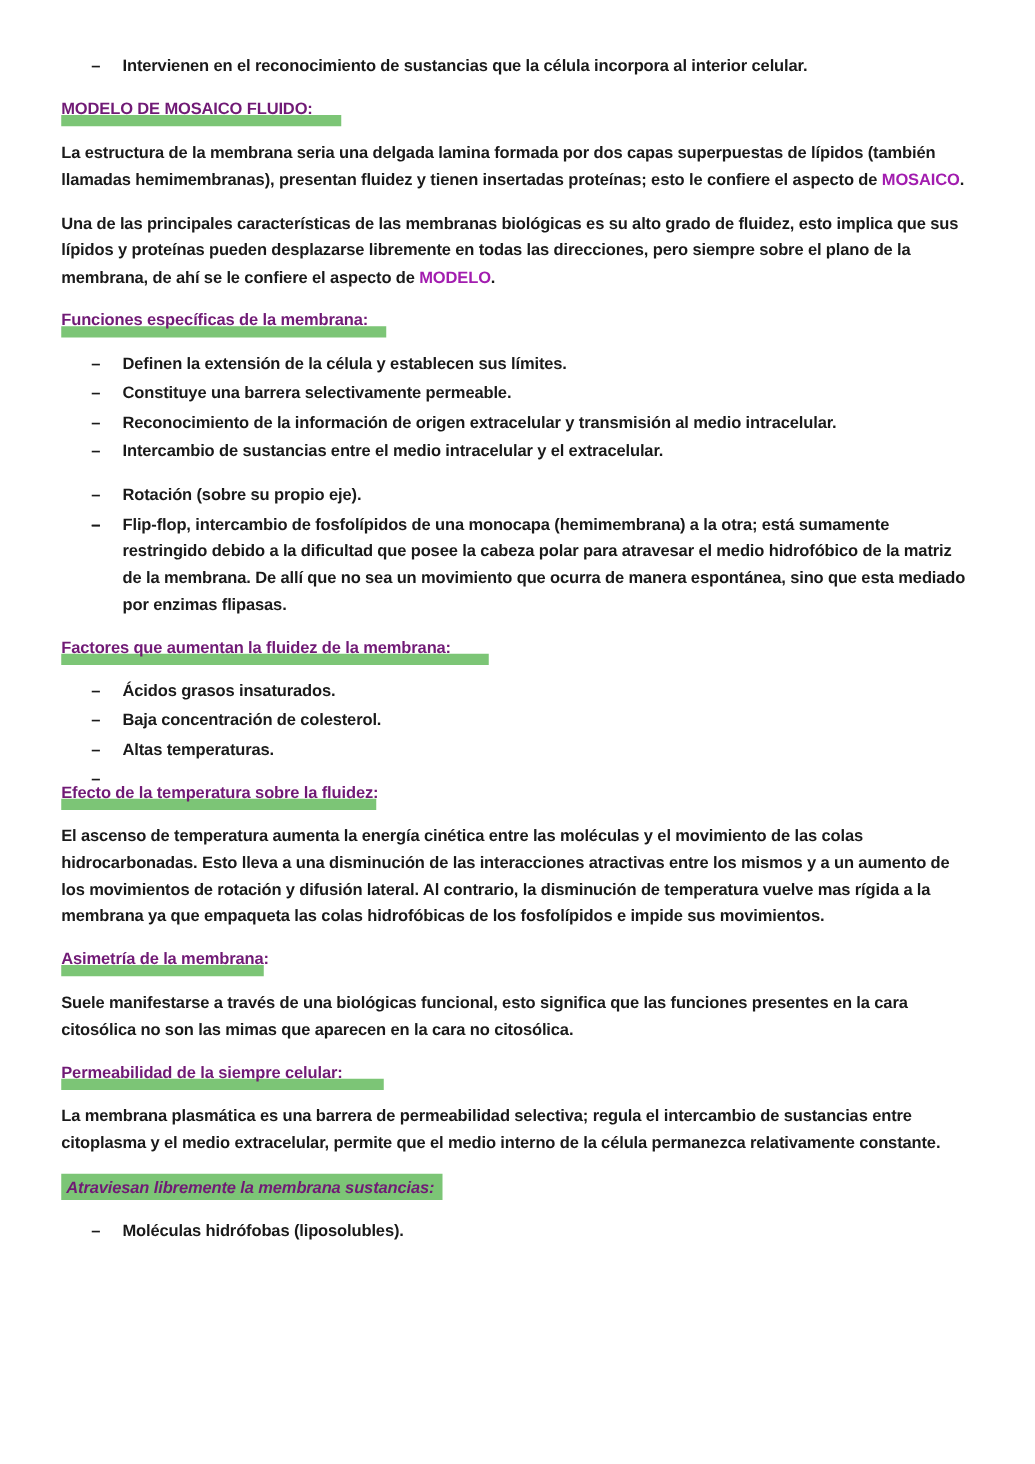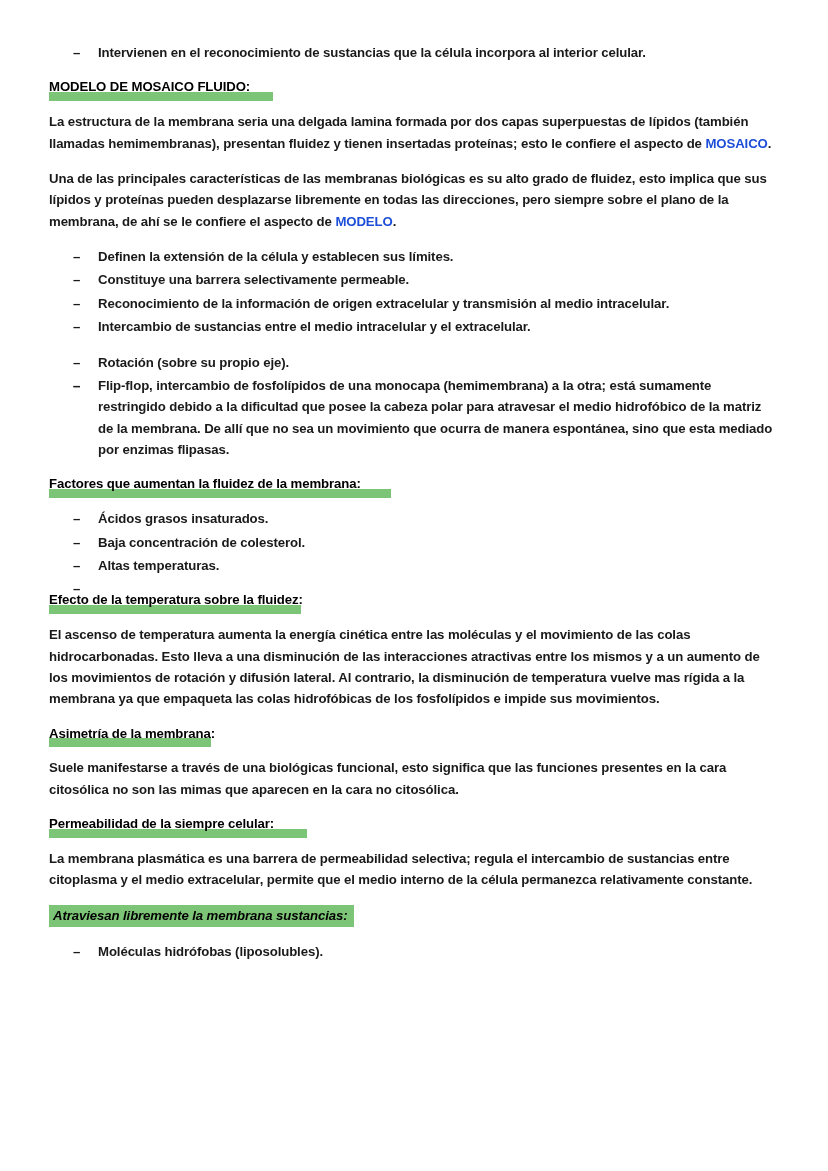--- a/index.html
+++ b/index.html
@@ -42,21 +42,21 @@
     position: relative;
     display: block;
     margin: 0 0 14px 0;
   }
   .heading {
     position: relative;
     display: inline-block;
     font-size: 13.2px;
     font-weight: bold;
     line-height: 1.5;
-    color: #000000;
+    color: #701a75;
     letter-spacing: -0.1px;
     z-index: 2;
   }
   
   .ul-bar {
     position: absolute;
     left: 0;
     bottom: -4px;
     height: 9px;
     background: #7cc576;
@@ -83,21 +83,21 @@
     margin: 0 0 2px 0;
     letter-spacing: -0.1px;
   }
   ul.dashlist > li .dash {
     position: absolute;
     left: 24px;
     top: 0;
     font-weight: bold;
   }
   .green-word {
-    color: #1d4ed8;
+    color: #a21caf;
   }
   .first-item {
     margin-bottom: 16px;
   }
 </style>
 </head>
 <body>
 
 <div class="page">
   <div class="content">
@@ -111,20 +111,24 @@
 
     <div class="heading-wrap">
       <span class="heading">MODELO DE MOSAICO FLUIDO:</span>
       <span class="ul-bar" style="width:224px;"></span>
     </div>
 
     <p class="para"><span>La estructura de la membrana seria una delgada lamina formada por dos capas superpuestas de lípidos (también llamadas hemimembranas), presentan fluidez y tienen insertadas proteínas; esto le confiere el aspecto de </span><span class="green-word">MOSAICO</span><span>.</span></p>
 
     <p class="para"><span>Una de las principales características de las membranas biológicas es su alto grado de fluidez, esto implica que sus lípidos y proteínas pueden desplazarse libremente en todas las direcciones, pero siempre sobre el plano de la membrana, de ahí se le confiere el aspecto de </span><span class="green-word">MODELO</span><span>.</span></p>
 
+    <div class="heading-wrap">
+      <span class="heading">Funciones específicas de la membrana:</span>
+      <span class="ul-bar" style="width:260px;"></span>
+    </div>
 
     <ul class="dashlist">
       <li>
         <span class="dash">–</span>
         <span>Definen la extensión de la célula y establecen sus límites.</span>
       </li>
       <li>
         <span class="dash">–</span>
         <span>Constituye una barrera selectivamente permeable.</span>
       </li>

